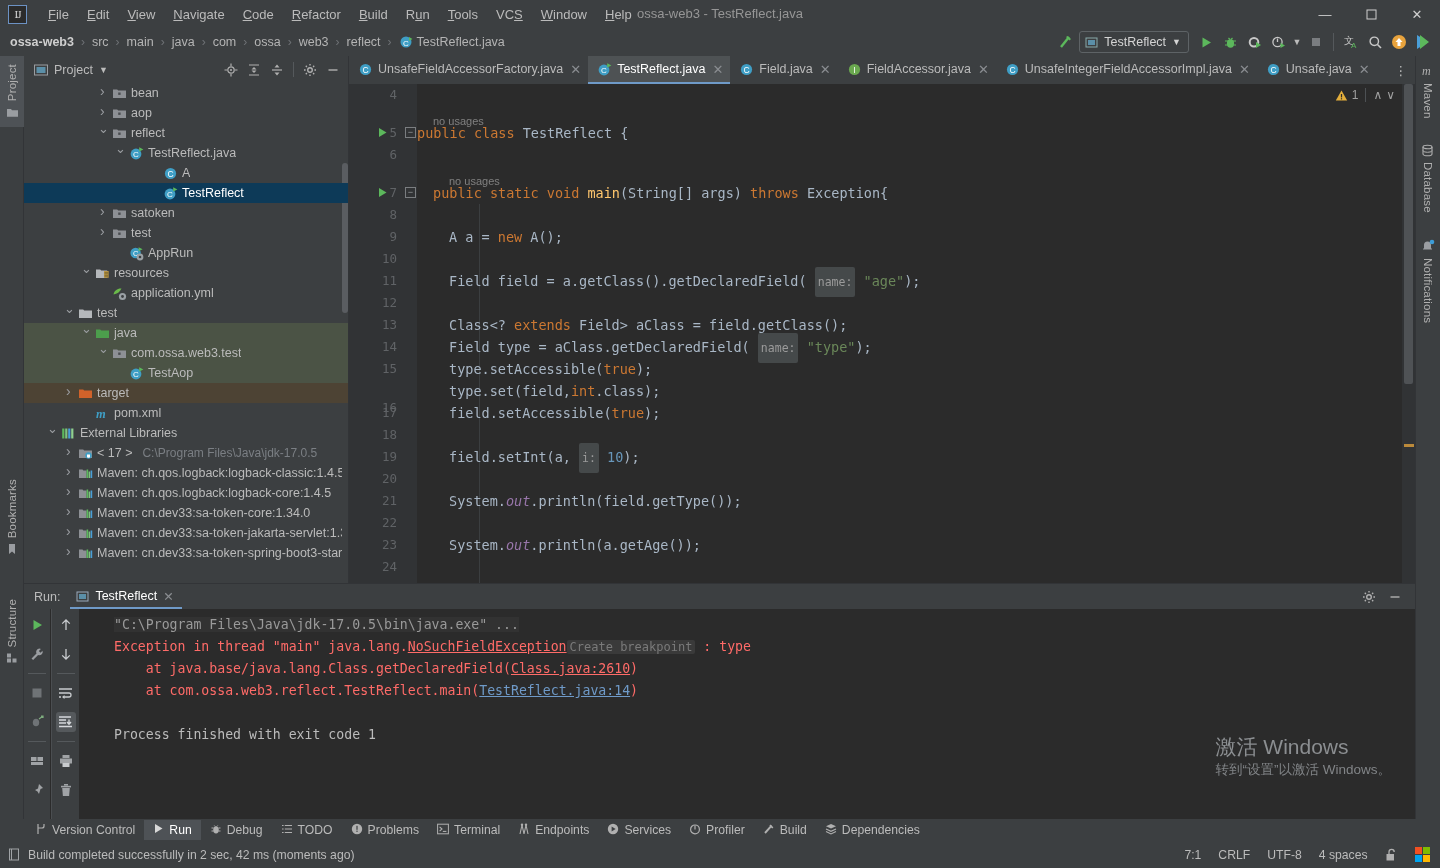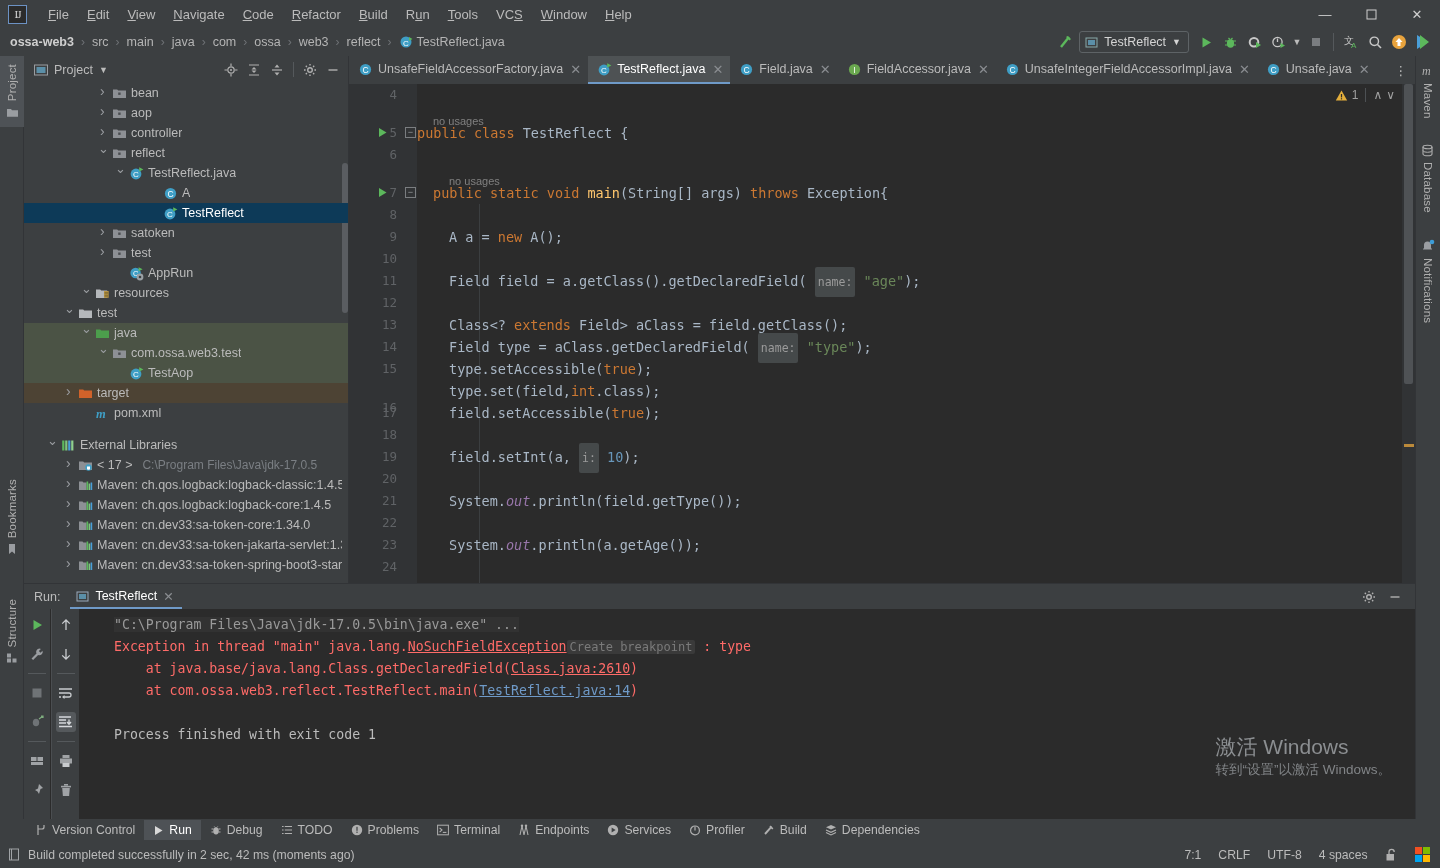--- a/index.html
+++ b/index.html
@@ -206,21 +206,21 @@
     position:absolute; right:24px; bottom:40px; text-align:left; color:#7e8184; pointer-events:none;
   }
   .wm1{ font-size:21px; color:#8b8e91; line-height:26px;}
   .wm2{ font-size:13.5px; color:#818487; line-height:20px;text-align:center;}
 
   
   .toolwinbar{
     position:absolute; left:0; top:819px; width:1440px; height:22px; background:#3c3f41;
     display:flex; align-items:center; padding-left:26px; gap:0px;
   }
-  .twb{ display:flex;align-items:center;gap:5px; padding:3px 9px; font-size:12.2px; color:#bbbbbb;}
+  .twb{ display:flex;align-items:flex-start;gap:5px; padding:3px 9px; font-size:12.2px; color:#bbbbbb;}
   .twb.active{ background:#4e5256; color:#ffffff; }
 
   .statusbar{
     position:absolute; left:0; top:841px; width:1440px; height:27px; background:#3c3f41;
     display:flex; align-items:center; padding:0 10px 0 8px; font-size:12.2px; color:#bbbbbb;
   }
   .sb-right{ margin-left:auto; display:flex; align-items:center; gap:17px; }
   .winflag{ display:grid; grid-template-columns:7px 7px; grid-template-rows:7px 7px; gap:1.5px; }
   .winflag i{ display:block; }
 
@@ -239,20 +239,21 @@
     <div class="menu-item"><u>N</u>avigate</div>
     <div class="menu-item"><u>C</u>ode</div>
     <div class="menu-item"><u>R</u>efactor</div>
     <div class="menu-item"><u>B</u>uild</div>
     <div class="menu-item">R<u>u</u>n</div>
     <div class="menu-item"><u>T</u>ools</div>
     <div class="menu-item">VC<u>S</u></div>
     <div class="menu-item"><u>W</u>indow</div>
     <div class="menu-item"><u>H</u>elp</div>
   </div>
+  <div class="win-title">ossa-web3 - TestReflect.java</div>
   <div class="win-ctrls">
     <div class="win-btn">—</div>
     <div class="win-btn">
       <svg width="11" height="11" viewBox="0 0 11 11">
           <rect x="1" y="1" width="9" height="9" fill="none" stroke="#cfcfcf" stroke-width="1"></rect>
         </svg>
     </div>
     <div class="win-btn close">✕</div>
   </div>
 
@@ -478,30 +479,20 @@
           <span class="arrow r"></span>
           <span class="ticon">
             <svg width="15" height="15" viewBox="0 0 15 15">
               <path d="M1 3.5h4.2l1 1.1h7.8v7.4H1z" fill="#8d9095"></path>
               <rect x="6.2" y="6.5" width="2.4" height="2.4" fill="#4a4d50"></rect>
             </svg>
           </span>
           <span class="tlabel">aop</span>
         </div>
         <div class="trow" style="padding-left: 74px;">
-          <span class="arrow r"></span>
-          <span class="ticon">
-            <svg width="15" height="15" viewBox="0 0 15 15">
-              <path d="M1 3.5h4.2l1 1.1h7.8v7.4H1z" fill="#8d9095"></path>
-              <rect x="6.2" y="6.5" width="2.4" height="2.4" fill="#4a4d50"></rect>
-            </svg>
-          </span>
-          <span class="tlabel">controller</span>
-        </div>
-        <div class="trow" style="padding-left: 74px;">
           <span class="arrow d"></span>
           <span class="ticon">
             <svg width="15" height="15" viewBox="0 0 15 15">
               <path d="M1 3.5h4.2l1 1.1h7.8v7.4H1z" fill="#8d9095"></path>
               <rect x="6.2" y="6.5" width="2.4" height="2.4" fill="#4a4d50"></rect>
             </svg>
           </span>
           <span class="tlabel">reflect</span>
         </div>
         <div class="trow" style="padding-left: 91px;">
@@ -573,20 +564,31 @@
           <span class="arrow d"></span>
           <span class="ticon">
             <svg width="15" height="15" viewBox="0 0 15 15">
               <path d="M1 3.5h4.2l1 1.1h6v7.4H1z" fill="#b5b8bb"></path>
               <rect x="9" y="5" width="4.6" height="6.8" fill="#c9a14a"></rect>
               <path d="M9.4 6.3h3.8M9.4 7.8h3.8M9.4 9.3h3.8M9.4 10.8h3.8" stroke="#6b5a2a" stroke-width="0.8"></path>
             </svg>
           </span>
           <span class="tlabel">resources</span>
         </div>
+        <div class="trow" style="padding-left: 74px;">
+          <span class="arrow "></span>
+          <span class="ticon">
+            <svg width="15" height="15" viewBox="0 0 15 15">
+              <path d="M1.5 8.5 C2 4.5 6 2 9.5 2.5 C8 6 5 8 1.5 8.5z" fill="#6aba4a"></path>
+              <circle cx="10.5" cy="10.5" r="3.6" fill="#9aa0a5"></circle>
+              <circle cx="10.5" cy="10.5" r="1.4" fill="#3c3f41"></circle>
+            </svg>
+          </span>
+          <span class="tlabel">application.yml</span>
+        </div>
         <div class="trow" style="padding-left: 40px;">
           <span class="arrow d"></span>
           <span class="ticon">
             <svg width="15" height="15" viewBox="0 0 15 15">
               <path d="M1 3.5h4.2l1 1.1h7.8v7.4H1z" fill="#b5b8bb"></path>
             </svg>
           </span>
           <span class="tlabel">test</span>
         </div>
         <div class="trow greenbg" style="padding-left: 57px;">
@@ -630,21 +632,21 @@
         </div>
         <div class="trow" style="padding-left: 57px;">
           <span class="arrow "></span>
           <span class="ticon">
             <svg width="15" height="15" viewBox="0 0 15 15">
               <text x="1" y="12" font-size="12.5" fill="#3f9ec5" font-family="serif" font-style="italic" font-weight="bold">m</text>
             </svg>
           </span>
           <span class="tlabel">pom.xml</span>
         </div>
-        <div class="trow" style="padding-left: 23px; margin-top: 12px;">
+        <div class="trow" style="padding-left: 23px;">
           <span class="arrow d"></span>
           <span class="ticon">
             <svg width="15" height="15" viewBox="0 0 15 15">
               <rect x="1.2" y="2.5" width="2.2" height="10" fill="#5cb85c"></rect>
               <rect x="4.2" y="2.5" width="2.2" height="10" fill="#7fc47f"></rect>
               <rect x="7.2" y="2.5" width="2.2" height="10" fill="#4a9fd8"></rect>
               <rect x="10.2" y="2.5" width="2.2" height="10" fill="#8fd08f"></rect>
             </svg>
           </span>
           <span class="tlabel">External Libraries</span>

